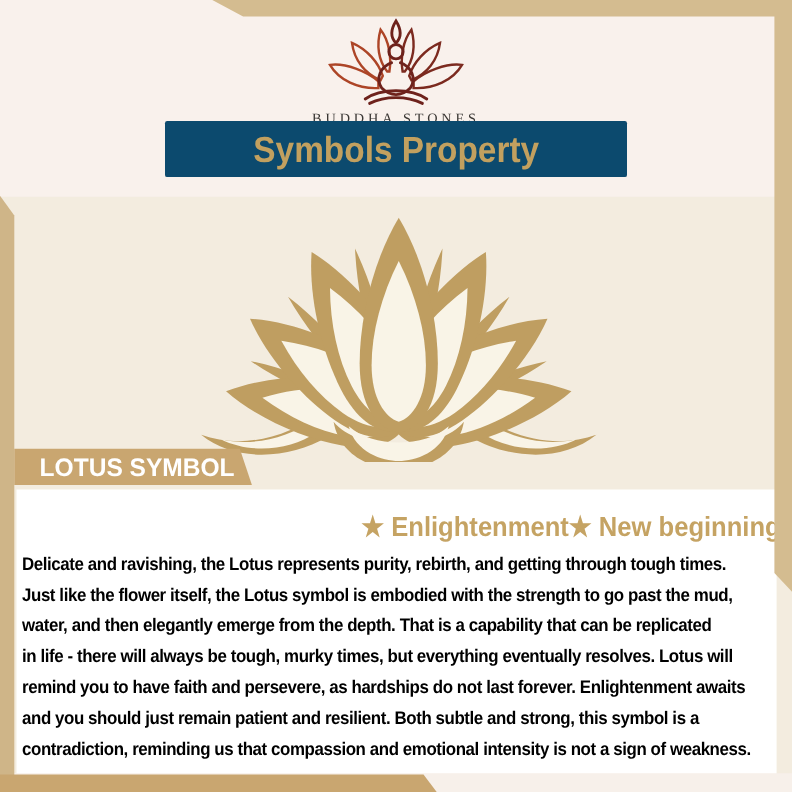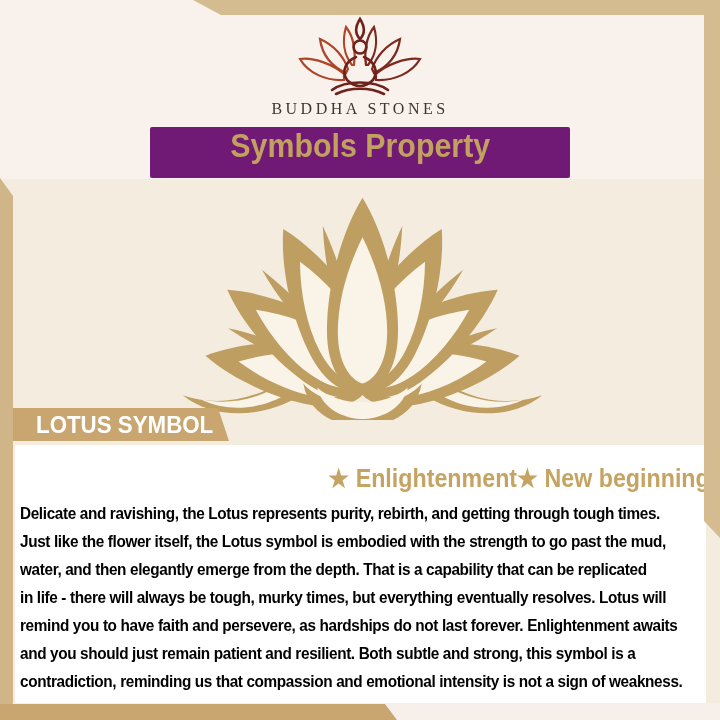--- a/index.html
+++ b/index.html
@@ -11,26 +11,26 @@
   #bg-top{left:0;top:0;width:720px;height:179px;background:#f9f1ec;z-index:0;}
   #bg-mid{left:0;top:179px;width:720px;height:541px;background:#f3ecdf;z-index:0;}
   #bg-bottom{left:0;top:703px;width:720px;height:17px;background:#f7f0ea;z-index:0;}
 
   
   #frame{left:0;top:0;width:720px;height:720px;z-index:3;pointer-events:none;}
 
   
   #logo{left:286px;top:16px;width:148px;height:84px;z-index:2;}
   #brand-name{left:0;top:100px;width:720px;text-align:center;z-index:2;
-    font-family:"Liberation Serif",serif;font-size:16px;letter-spacing:3.5px;
+    font-family:"Liberation Serif",serif;font-size:13px;letter-spacing:3.5px;
     color:#3a3734;}
 
   
-  #title-band{left:150px;top:127px;width:420px;height:51px;background:#701a75;
-    border-radius:2px;z-index:2;display:flex;align-items:flex-start;justify-content:center;}
+  #title-band{left:150px;top:110px;width:420px;height:51px;background:#0c4a6e;
+    border-radius:2px;z-index:2;display:flex;align-items:center;justify-content:center;}
   #title-band .title-text{font-size:33px;font-weight:bold;color:#c2a05f;
     transform:scaleX(0.92);white-space:nowrap;}
 
   
   #lotus{left:165px;top:188px;width:395px;height:232px;z-index:2;}
 
   
   #section-label{left:36px;top:409px;height:32px;line-height:32px;z-index:4;
     font-size:23px;font-weight:600;color:#ffffff;white-space:nowrap;
     transform:scaleX(0.97);transform-origin:0 50%;}

